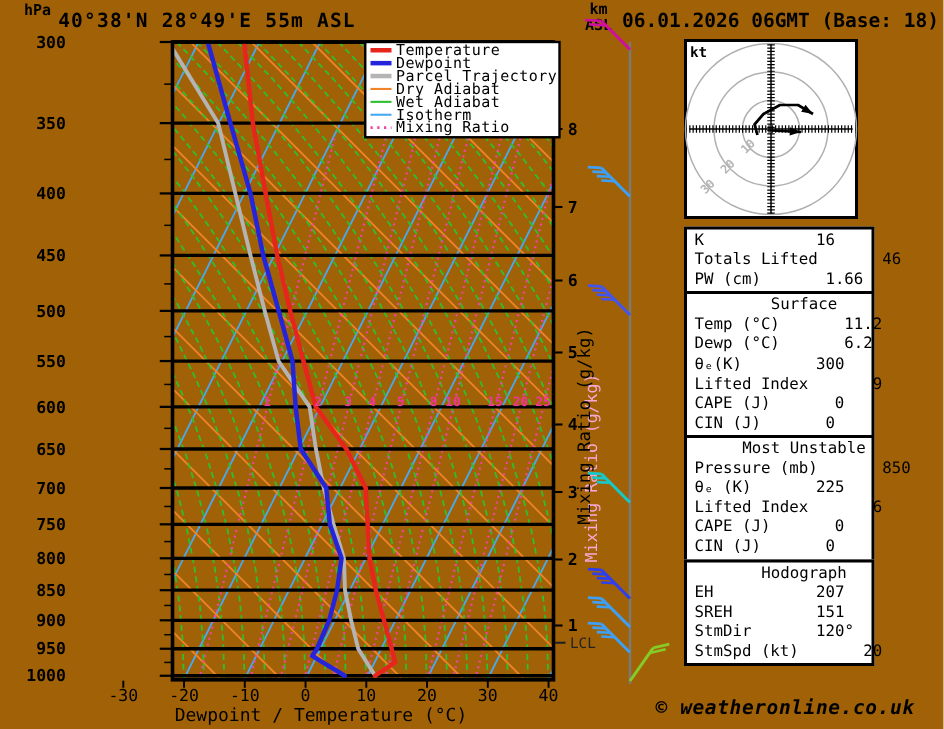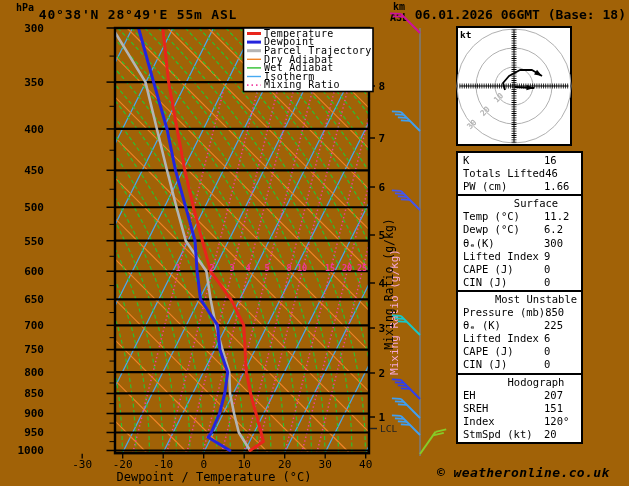--- a/index.html
+++ b/index.html
@@ -7,21 +7,21 @@
        font-family:"DejaVu Sans Mono",monospace;color:#000;}
   .abs{position:absolute;}
   #hpa-label{left:16px;top:2px;font-size:10px;font-weight:bold;}
   #station-title{left:30px;top:7px;width:216px;text-align:center;font-size:13px;font-weight:bold;letter-spacing:0.8px;white-space:nowrap;}
   #datetime-title{left:404px;top:7px;width:222px;text-align:right;font-size:13px;font-weight:bold;white-space:nowrap;}
   #alt-unit{left:384px;top:1px;width:30px;text-align:center;font-size:10px;font-weight:bold;line-height:11px;}
   #tables{left:456px;top:153px;width:127px;}
   .tbox{border:2px solid #000;margin-top:-2px;background:#fff;padding:1px 0;}
   .trow{display:flex;padding:0 5px;font-size:10.5px;line-height:13.1px;white-space:nowrap;}
   .trow .lbl{flex:1 1 auto;}
-  .trow .val{flex:0 0 32px;text-align:left;}
+  .trow .val{flex:0 0 32px;text-align:left;margin-left:43px;}
   .sec-title{text-align:center;font-size:10.5px;line-height:13.1px;padding-left:33px;}
   #footer-credit{left:437px;top:465px;font-size:13px;font-weight:bold;letter-spacing:0.4px;white-space:nowrap;font-style:italic;}
   svg text{font-family:"DejaVu Sans Mono","DejaVu Sans",monospace;}
 </style>
 </head>
 <body>
 
 <div id="app">
   <div class="abs" id="hpa-label">hPa</div>
   <div class="abs" id="station-title">40°38'N 28°49'E 55m ASL</div>
@@ -421,21 +421,21 @@
         <div class="sec-title">Hodograph</div>
         <div class="trow">
           <span class="lbl">EH</span>
           <span class="val">207</span>
         </div>
         <div class="trow">
           <span class="lbl">SREH</span>
           <span class="val">151</span>
         </div>
         <div class="trow">
-          <span class="lbl">Index</span>
+          <span class="lbl">StmDir</span>
           <span class="val">120°</span>
         </div>
         <div class="trow">
           <span class="lbl">StmSpd (kt)</span>
           <span class="val">20</span>
         </div>
       </div>
     </div>
 
   <div class="abs" id="footer-credit">© weatheronline.co.uk</div>

